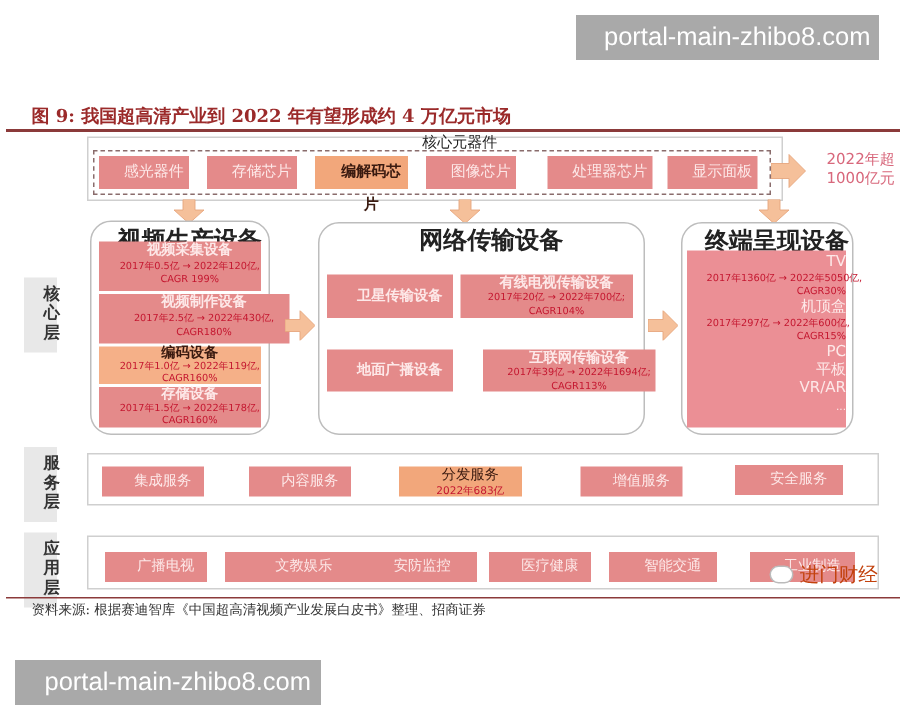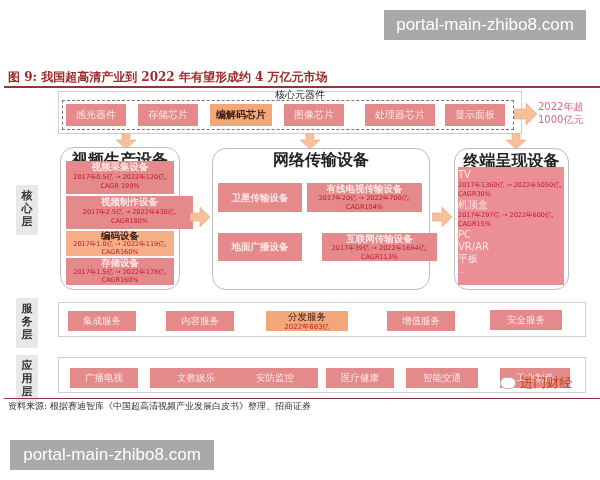--- a/index.html
+++ b/index.html
@@ -1,36 +1,36 @@
 <!DOCTYPE html>
 <html><head>
 <meta charset="utf-8">
 <style>
   * { box-sizing: border-box; margin: 0; padding: 0; }
   body { width: 600px; height: 480px; background: #ffffff; position: relative; overflow: hidden; font-family: "DejaVu Sans", sans-serif; }
-  .abs { position: absolute; }
+  .abs { position: absolute; padding-left: 13px; }
   .wm { background: #a9a9a9; color: #ffffff; font-family: "Liberation Sans", sans-serif; font-size: 17px; line-height: 30px; text-align: center; }
   .fig-title { left: 8px; top: 69px; font-size: 12px; font-weight: bold; color: #9b2a2a; font-family: "DejaVu Serif", serif; white-space: nowrap; }
   .title-rule { left: 4px; top: 86px; width: 596px; height: 2px; background: #8b3a3a; }
   .core-outer { left: 58px; top: 91px; width: 464px; height: 43px; border: 1px solid #cfcfcf; background: #fff; }
   .core-inner { left: 62px; top: 100px; width: 452px; height: 30px; border: 1px dashed #8a6c6c; }
   .core-label { left: 0; top: 88px; width: 600px; text-align: center; font-size: 10px; color: #222; }
   .chip { top: 104px; height: 22px; background: #e48a8a; color: #fde8e8; font-size: 10px; text-align: center; line-height: 22px; }
   .chip.hl { background: #f2a77b; color: #3a1a10; font-weight: bold; }
   .blk-arrow { position: absolute; }
   .market { left: 538px; top: 100px; font-size: 10px; color: #d8687c; line-height: 13px; text-align: center; }
   .layer-tag { background: #e8e8e8; font-size: 11px; color: #333; font-weight: bold; text-align: center; line-height: 13px; padding-top: 4px; font-family: "DejaVu Serif", serif; }
   .round-box { border: 1px solid #bdbdbd; border-radius: 14px; background: #fff; }
   .grp-title { font-size: 16px; color: #222; text-align: center; font-weight: bold; }
   .cell { background: #e48a8a; text-align: center; }
   .cell.hl { background: #f5b088; }
   .cell .nm { font-size: 9.5px; color: #fde8e8; line-height: 12px; font-weight: bold; }
   .cell.hl .nm { color: #3a1a10; font-weight: bold; }
   .cell .st { font-size: 6.5px; color: #c4162f; line-height: 9px; white-space: nowrap; }
-  .term-box { background: #eb8f95; text-align: left; }
+  .term-box { background: #eb8f95; text-align: right; }
   .term-box .nm { font-size: 10px; color: #fde8e8; line-height: 12px; }
   .term-box .st { font-size: 6.5px; color: #c4162f; line-height: 9px; white-space: nowrap; }
   .layer-box { border: 1px solid #cfcfcf; background: #fff; }
   .svc { height: 20px; background: #e48a8a; color: #fde8e8; font-size: 9.5px; text-align: center; line-height: 20px; }
   .svc.hl { background: #f2a77b; color: #3a1a10; line-height: 10px; padding-top: 1px; }
   .svc.hl .sub { font-size: 7px; color: #c4162f; }
   .source-rule { left: 4px; top: 398px; width: 596px; height: 1px; background: #8b3a3a; }
   .source { left: 8px; top: 400px; font-size: 9px; color: #333; font-family: "DejaVu Serif", serif; white-space: nowrap; }
   .wechat { left: 500px; top: 374px; font-size: 13px; color: #c2410c; white-space: nowrap; }
 </style>
@@ -144,22 +144,22 @@
 <div class="abs grp-title" style="left:454px;top:151px;width:115px;">终端呈现设备</div>
 
 <div class="abs term-box" style="left:458px;top:167px;width:106px;height:118px;padding-top:2px;">
   <div class="nm">TV</div>
   <div class="st">2017年1360亿 → 2022年5050亿,</div>
   <div class="st">CAGR30%</div>
   <div class="nm">机顶盒</div>
   <div class="st">2017年297亿 → 2022年600亿,</div>
   <div class="st">CAGR15%</div>
   <div class="nm">PC</div>
+  <div class="nm">平板</div>
   <div class="nm">VR/AR</div>
-  <div class="nm">平板</div>
   <div class="nm" style="font-size:7px;">...</div>
 </div>
 
 <div class="abs layer-box" style="left:58px;top:302px;width:528px;height:35px;"></div>
 <div class="abs svc" style="left:68px;top:311px;width:68px;">集成服务</div>
 <div class="abs svc" style="left:166px;top:311px;width:68px;">内容服务</div>
 <div class="abs svc hl" style="left:266px;top:311px;width:82px;">
   <div>分发服务</div>
   <div class="sub">2022年683亿</div>
 </div>

